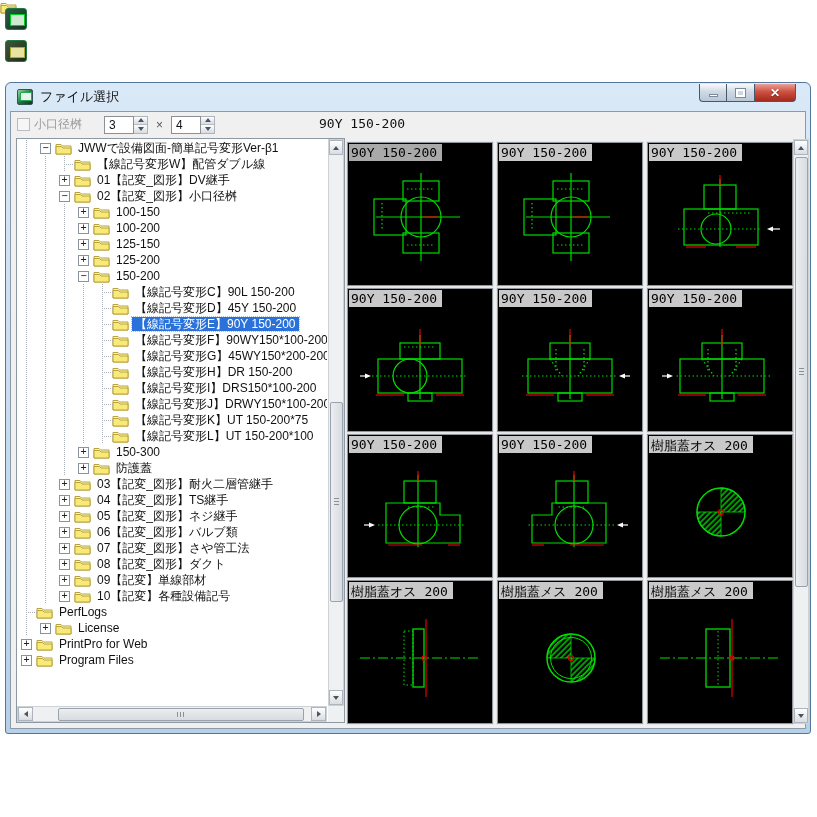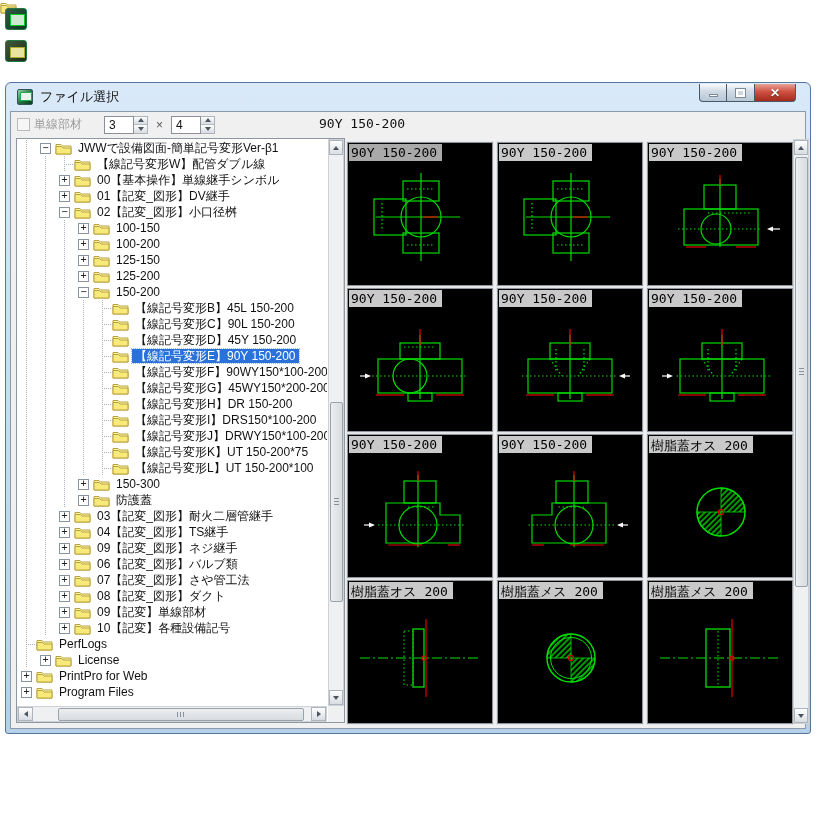--- a/index.html
+++ b/index.html
@@ -142,21 +142,21 @@
       <span class="wbtn close">
           <span class="glyph-close">✕</span>
         </span>
     </span>
   </div>
 
   <div class="body">
 
     <div class="toolbar">
       <span class="chk"></span>
-      <span class="chk-label">単線部材</span>
+      <span class="chk-label">小口径桝</span>
       <span class="spin">
         <span class="spin-box">3</span>
         <span class="spin-btns">
           <span class="spin-up">
               <span class="tri-up"></span>
             </span>
           <span class="spin-down">
               <span class="tri-down"></span>
             </span>
         </span>
@@ -204,32 +204,20 @@
           <div class="trow">
             <span class="slot guide"></span>
             <span class="slot guide"></span>
             <span class="slot expander plus"></span>
             <span class="ficon">
   <svg width="17" height="14" viewBox="0 0 17 14">
     <path d="M1,3.5 L6,3.5 L7.5,5 L16,5 L16,13 L1,13 Z" fill="#fdf7b0" stroke="#b9a23c"></path>
     <path d="M1,5.5 L6.5,5.5 L8,7 L16,7 L16,13 L1,13 Z" fill="#f7ea7a" stroke="#b9a23c"></path>
   </svg>
 </span>
-            <span class="tlabel">00【基本操作】単線継手シンボル</span>
-          </div>
-          <div class="trow">
-            <span class="slot guide"></span>
-            <span class="slot guide"></span>
-            <span class="slot expander plus"></span>
-            <span class="ficon">
-  <svg width="17" height="14" viewBox="0 0 17 14">
-    <path d="M1,3.5 L6,3.5 L7.5,5 L16,5 L16,13 L1,13 Z" fill="#fdf7b0" stroke="#b9a23c"></path>
-    <path d="M1,5.5 L6.5,5.5 L8,7 L16,7 L16,13 L1,13 Z" fill="#f7ea7a" stroke="#b9a23c"></path>
-  </svg>
-</span>
             <span class="tlabel">01【記変_図形】DV継手</span>
           </div>
           <div class="trow">
             <span class="slot guide"></span>
             <span class="slot guide"></span>
             <span class="slot expander minus"></span>
             <span class="ficon">
   <svg width="17" height="14" viewBox="0 0 17 14">
     <path d="M1,3.5 L6,3.5 L7.5,5 L16,5 L16,13 L1,13 Z" fill="#fdf7b0" stroke="#b9a23c"></path>
     <path d="M1,5.5 L6.5,5.5 L8,7 L16,7 L16,13 L1,13 Z" fill="#f7ea7a" stroke="#b9a23c"></path>
@@ -307,34 +295,20 @@
             <span class="slot guide"></span>
             <span class="slot guide"></span>
             <span class="slot guide"></span>
             <span class="slot connector"></span>
             <span class="ficon">
   <svg width="17" height="14" viewBox="0 0 17 14">
     <path d="M1,3.5 L6,3.5 L7.5,5 L16,5 L16,13 L1,13 Z" fill="#fdf7b0" stroke="#b9a23c"></path>
     <path d="M1,5.5 L6.5,5.5 L8,7 L16,7 L16,13 L1,13 Z" fill="#f7ea7a" stroke="#b9a23c"></path>
   </svg>
 </span>
-            <span class="tlabel">【線記号変形B】45L 150-200</span>
-          </div>
-          <div class="trow">
-            <span class="slot guide"></span>
-            <span class="slot guide"></span>
-            <span class="slot guide"></span>
-            <span class="slot guide"></span>
-            <span class="slot connector"></span>
-            <span class="ficon">
-  <svg width="17" height="14" viewBox="0 0 17 14">
-    <path d="M1,3.5 L6,3.5 L7.5,5 L16,5 L16,13 L1,13 Z" fill="#fdf7b0" stroke="#b9a23c"></path>
-    <path d="M1,5.5 L6.5,5.5 L8,7 L16,7 L16,13 L1,13 Z" fill="#f7ea7a" stroke="#b9a23c"></path>
-  </svg>
-</span>
             <span class="tlabel">【線記号変形C】90L 150-200</span>
           </div>
           <div class="trow">
             <span class="slot guide"></span>
             <span class="slot guide"></span>
             <span class="slot guide"></span>
             <span class="slot guide"></span>
             <span class="slot connector"></span>
             <span class="ficon">
   <svg width="17" height="14" viewBox="0 0 17 14">
@@ -509,21 +483,21 @@
           <div class="trow">
             <span class="slot guide"></span>
             <span class="slot guide"></span>
             <span class="slot expander plus"></span>
             <span class="ficon">
   <svg width="17" height="14" viewBox="0 0 17 14">
     <path d="M1,3.5 L6,3.5 L7.5,5 L16,5 L16,13 L1,13 Z" fill="#fdf7b0" stroke="#b9a23c"></path>
     <path d="M1,5.5 L6.5,5.5 L8,7 L16,7 L16,13 L1,13 Z" fill="#f7ea7a" stroke="#b9a23c"></path>
   </svg>
 </span>
-            <span class="tlabel">09【記変_図形】ネジ継手</span>
+            <span class="tlabel">05【記変_図形】ネジ継手</span>
           </div>
           <div class="trow">
             <span class="slot guide"></span>
             <span class="slot guide"></span>
             <span class="slot expander plus"></span>
             <span class="ficon">
   <svg width="17" height="14" viewBox="0 0 17 14">
     <path d="M1,3.5 L6,3.5 L7.5,5 L16,5 L16,13 L1,13 Z" fill="#fdf7b0" stroke="#b9a23c"></path>
     <path d="M1,5.5 L6.5,5.5 L8,7 L16,7 L16,13 L1,13 Z" fill="#f7ea7a" stroke="#b9a23c"></path>
   </svg>

